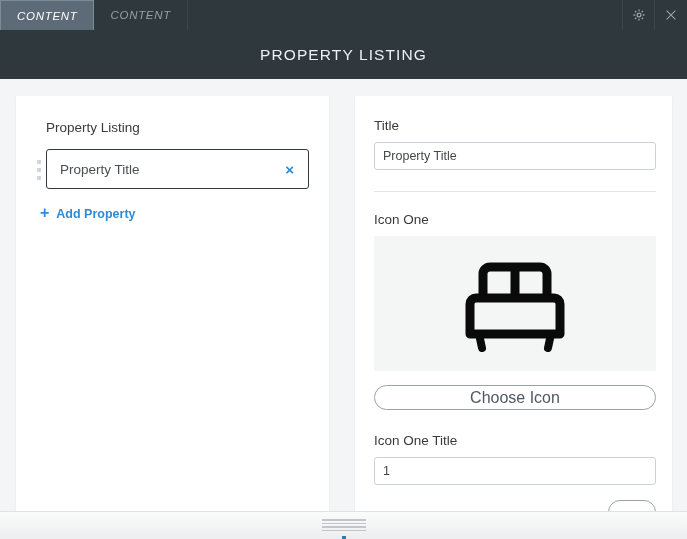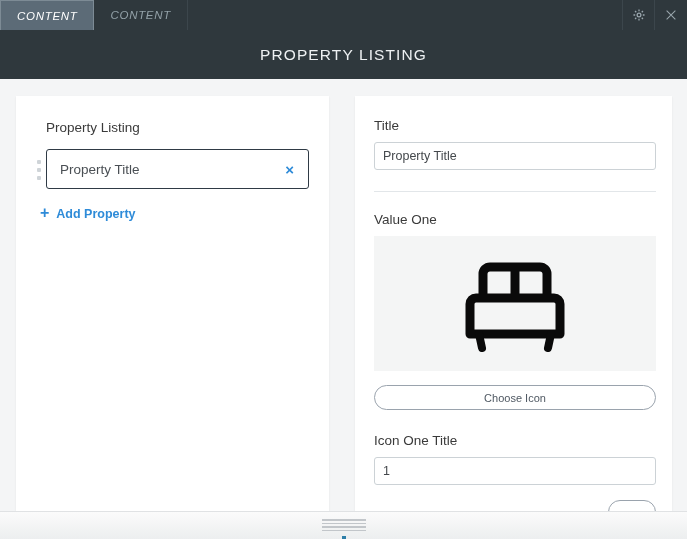--- a/index.html
+++ b/index.html
@@ -211,21 +211,21 @@
     margin-bottom: 23px;
   }
   .pill-btn {
     flex: 1;
     height: 25px;
     border: 1px solid #9aa3ad;
     border-radius: 13px;
     background: #ffffff;
     color: #4f5862;
     font-family: "Liberation Sans", sans-serif;
-    font-size: 11px;
+    font-size: 16px;
     cursor: pointer;
     display: flex;
     align-items: center;
     justify-content: center;
     white-space: nowrap;
   }
 
   .partial-btn {
     position: absolute;
     right: 16px;
@@ -330,21 +330,21 @@
     </div>
 
     <div class="panel panel-right">
       <div class="right-inner">
 
         <div class="field-label">Title</div>
         <input class="text-input" type="text" value="Property Title" style="">
 
         <div class="divider"></div>
 
-        <div class="field-label">Value One</div>
+        <div class="field-label">Icon One</div>
 
         <div class="icon-preview">
           <span>
             <svg width="108" height="100" viewBox="0 0 108 100" fill="none" stroke="#0a0a0a" stroke-width="9" stroke-linejoin="round">
 
               <path d="M22 47 V22 a7 7 0 0 1 7-7 h50 a7 7 0 0 1 7 7 V47" fill="none"></path>
 
               <path d="M54 17 V47"></path>
 
               <path d="M9 82 V52 a6 6 0 0 1 6-6 h78 a6 6 0 0 1 6 6 V82 Z" fill="none"></path>

